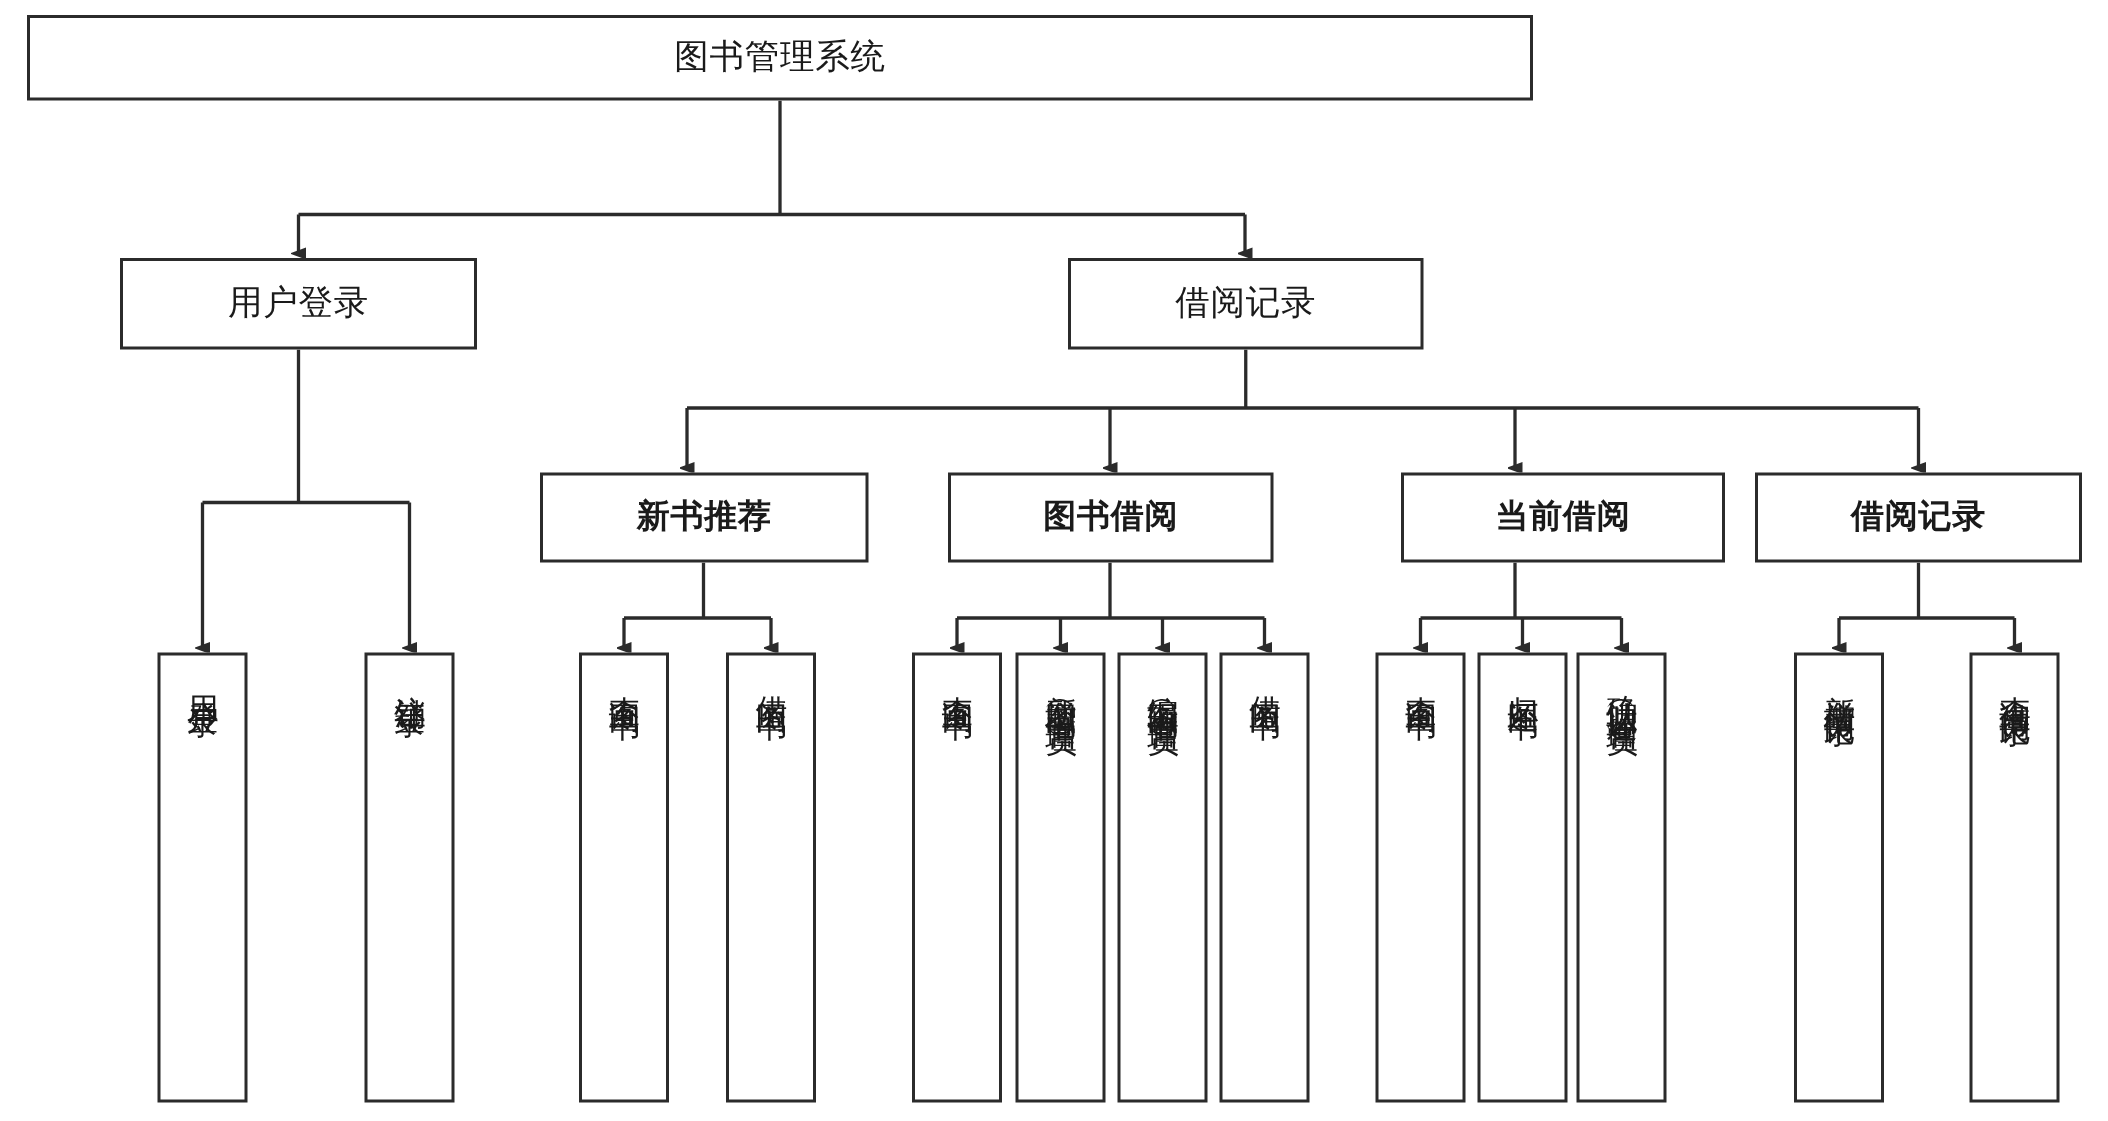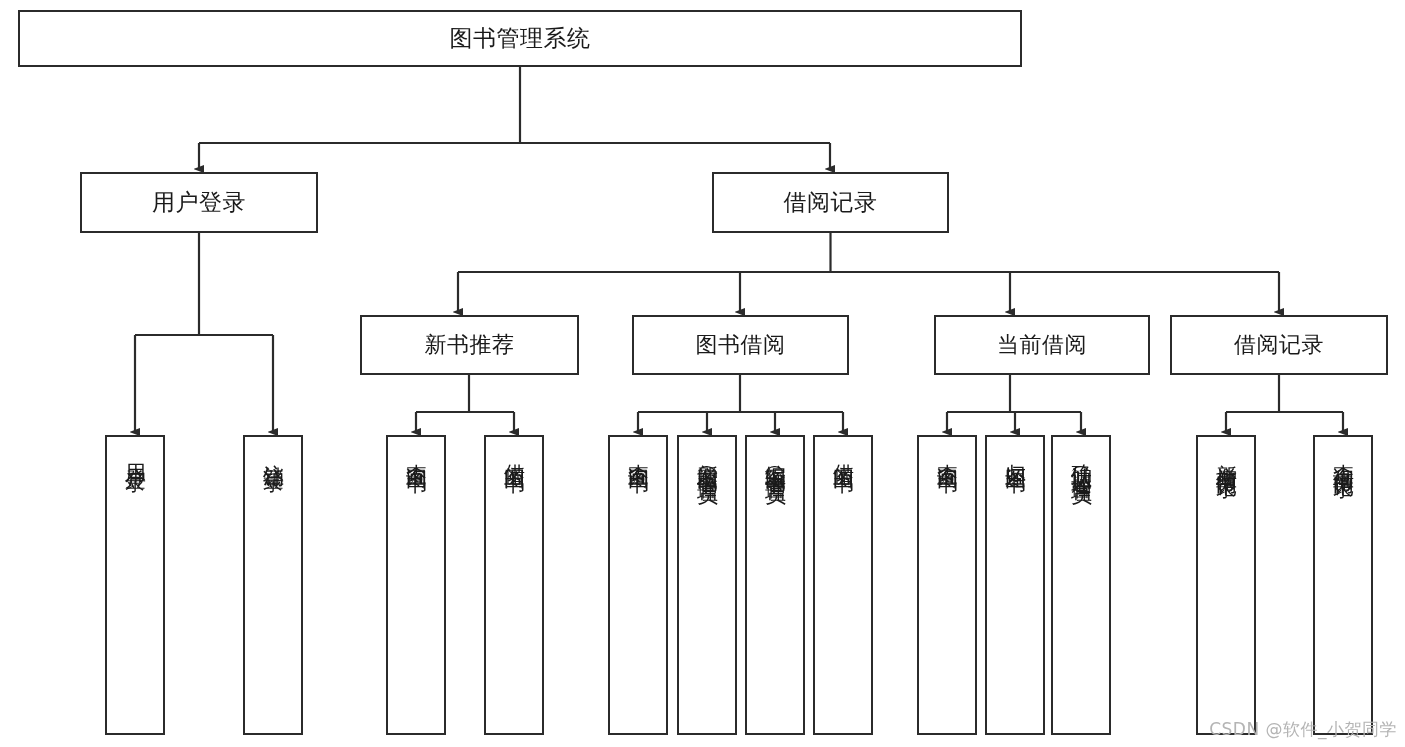--- a/index.html
+++ b/index.html
@@ -47,21 +47,21 @@
   }
   .node-box.vertical .node-label {
     writing-mode: vertical-rl;
     text-orientation: upright;
     -webkit-writing-mode: vertical-rl;
     letter-spacing: 3px;
     font-size: 21px;
   }
   .node-box.root .node-label { font-size: 23px; }
   .node-box.level1 .node-label { font-size: 23px; }
-  .node-box.level2 .node-label { font-size: 22px; }
+  .node-box.level2 .node-label { font-size: 22px; font-weight: bold; }
   .node-box.vertical {
     align-items: flex-start;
     justify-content: center;
     padding-top: 10px;
   }
   .watermark {
     position: absolute;
     right: 8px;
     bottom: 6px;
     font-size: 17px;
@@ -175,14 +175,13 @@
         <span class="node-label">确认归还（管理员）</span>
       </div>
       <div class="node-box leaf vertical" style="left: 1196px; top: 435px; width: 60px; height: 300px;">
         <span class="node-label">新增借阅记录</span>
       </div>
       <div class="node-box leaf vertical" style="left: 1313px; top: 435px; width: 60px; height: 300px;">
         <span class="node-label">查询借阅记录</span>
       </div>
     </div>
 
-  <div class="watermark">CSDN @软件_小贺同学</div>
 </div>
 
 </body></html>

